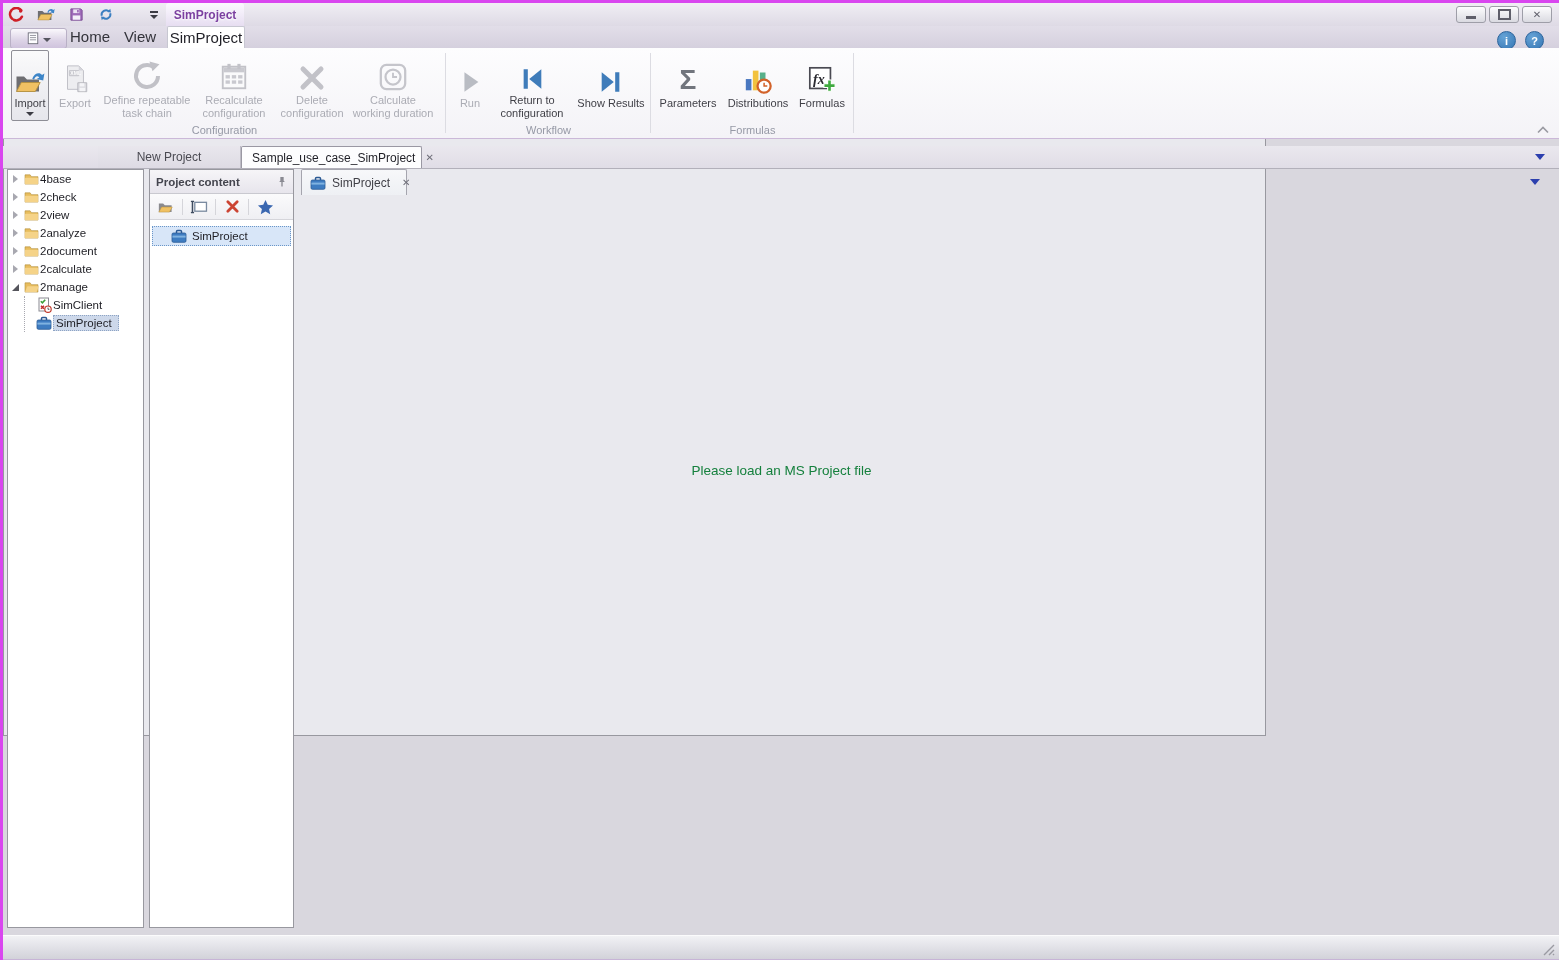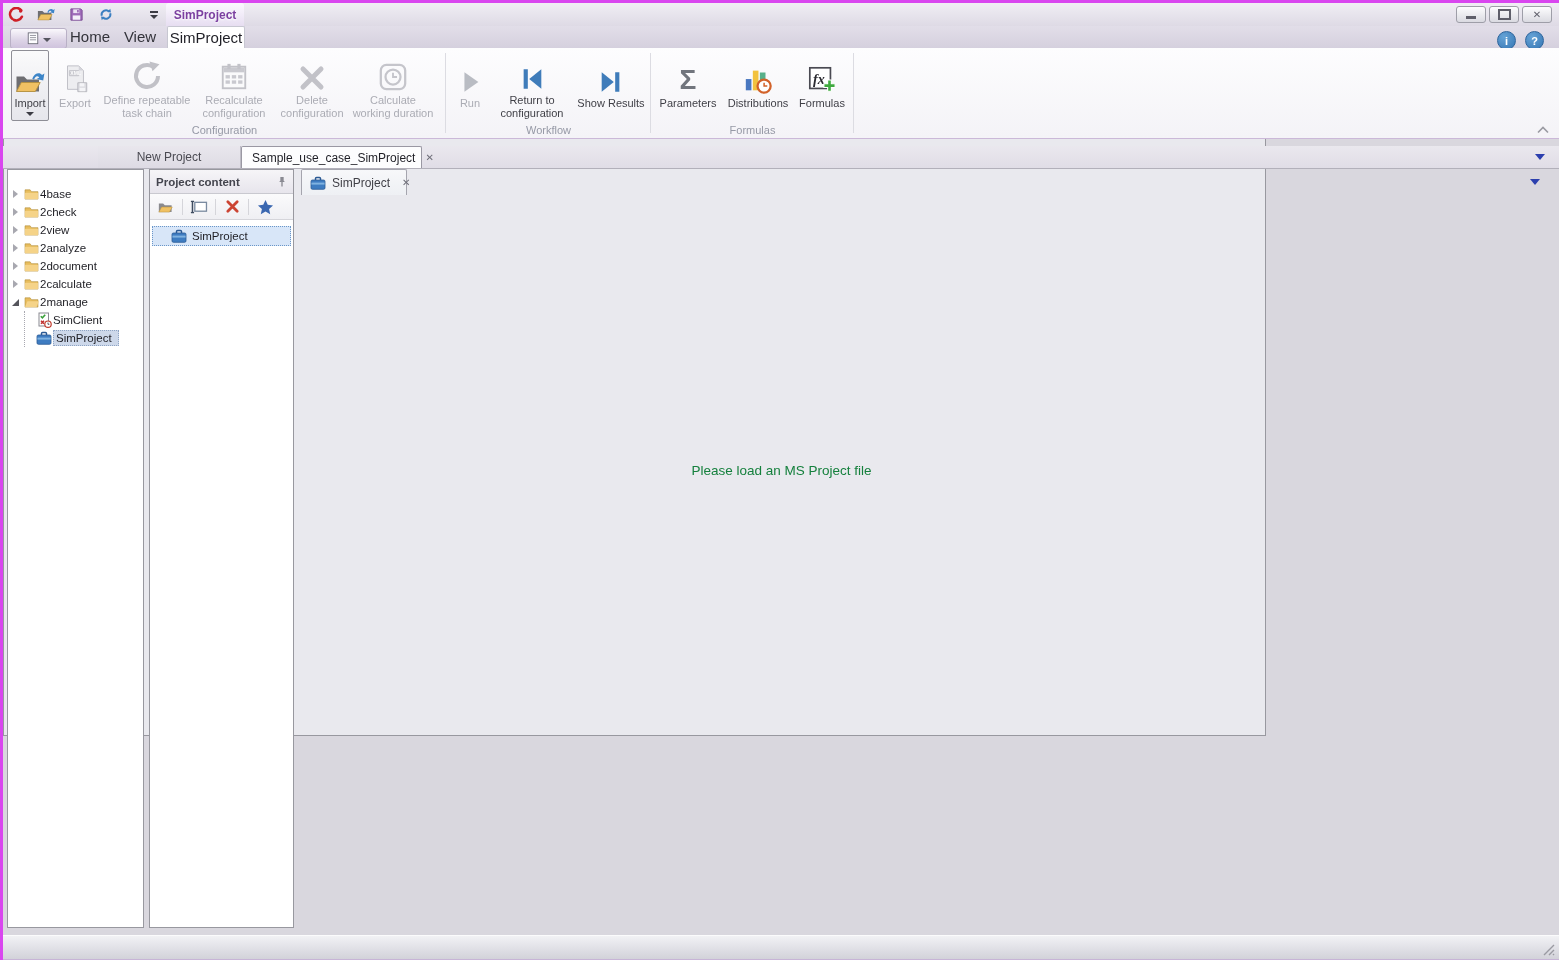--- a/index.html
+++ b/index.html
@@ -330,21 +330,21 @@
       <span>New Project</span>
     </div>
     <div class="doctab active" style="left:238px;width:181px;">
       <span>Sample_use_case_SimProject</span>
       <span class="tabclose">✕</span>
     </div>
     <span class="blue-caret" style="position:absolute;right:15px;top:8px;"></span>
   </div>
 
   <div class="panel navpanel">
-    <div style="padding-top:15px;">
+    <div style="padding-top:0;">
       <div class="trow">
         <span class="tw">
             <span class="tw-col"></span>
           </span>
         <span class="ticon">
             <svg width="15" height="12" viewBox="0 0 16 13">
               <path d="M1 12 V2 h5.5 l1.5 2 H15 V12 z" fill="#e8bd5d" stroke="#b5913e" stroke-width=".7"></path>
               <path d="M1 12 V5.2 h14 V12 z" fill="#f5d388"></path>
             </svg>
           </span>

